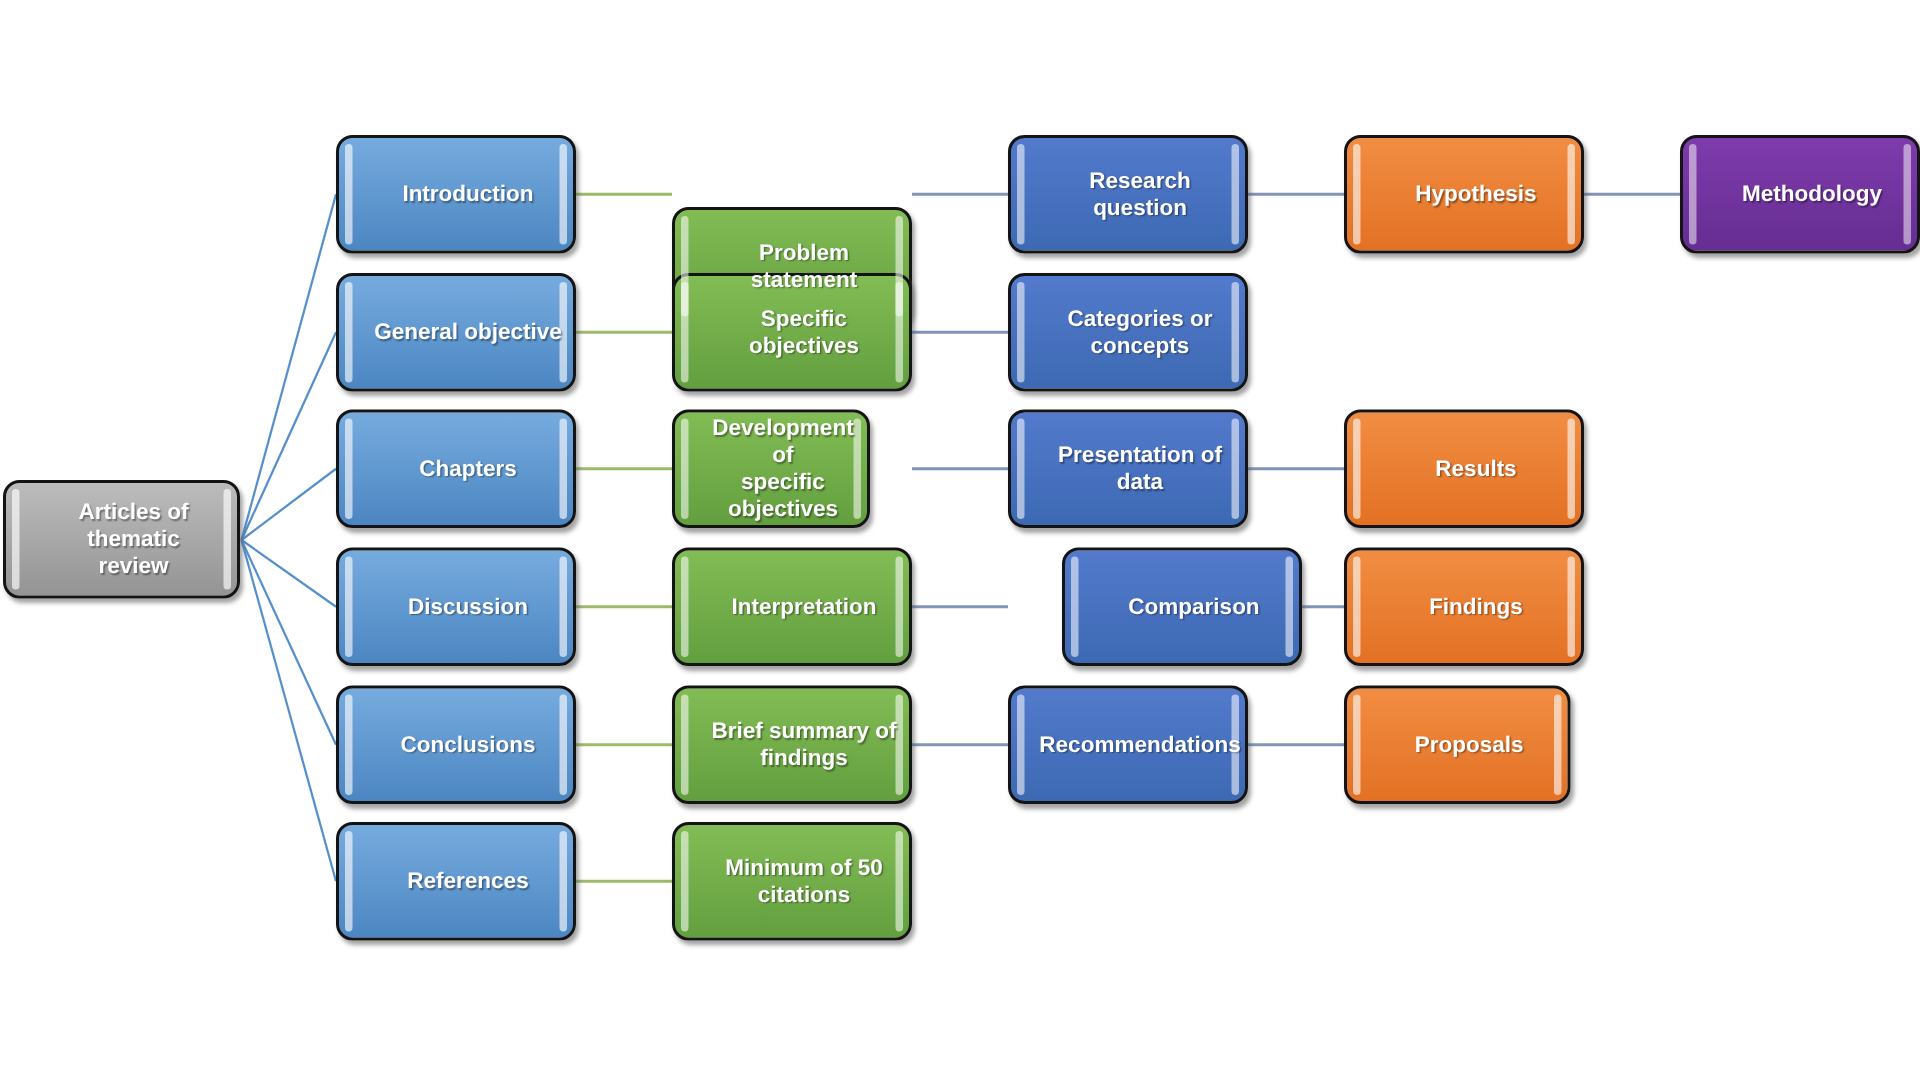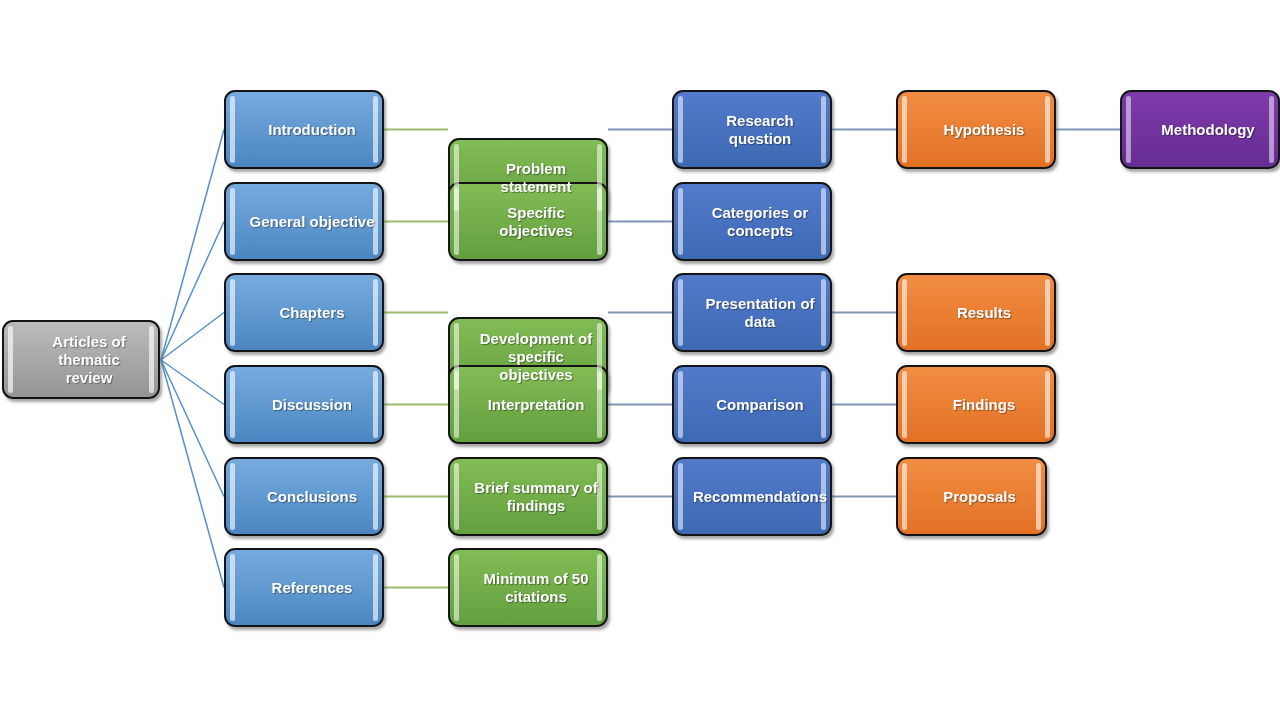--- a/index.html
+++ b/index.html
@@ -128,21 +128,21 @@
       <span class="label">Categories or
 concepts</span>
       <i class="gloss-left" style="background: rgba(255, 255, 255, 0.55);"></i>
       <i class="gloss-right" style="background: rgba(255, 255, 255, 0.55);"></i>
     </div>
     <div class="node" style="left: 224px; top: 273px; width: 160px; height: 79px; background: linear-gradient(rgb(118, 171, 222) 0%, rgb(76, 134, 194) 100%);">
       <span class="label">Chapters</span>
       <i class="gloss-left" style="background: rgba(255, 255, 255, 0.62);"></i>
       <i class="gloss-right" style="background: rgba(255, 255, 255, 0.62);"></i>
     </div>
-    <div class="node" style="left: 448px; top: 273px; width: 160px; height: 79px; background: linear-gradient(rgb(130, 188, 85) 0%, rgb(99, 159, 63) 100%); margin-top: 44px;">
+    <div class="node" style="left: 448px; top: 273px; width: 132px; height: 79px; background: linear-gradient(rgb(130, 188, 85) 0%, rgb(99, 159, 63) 100%);">
       <span class="label">Development of
 specific objectives</span>
       <i class="gloss-left" style="background: rgba(255, 255, 255, 0.55);"></i>
       <i class="gloss-right" style="background: rgba(255, 255, 255, 0.55);"></i>
     </div>
     <div class="node" style="left: 672px; top: 273px; width: 160px; height: 79px; background: linear-gradient(rgb(83, 122, 204) 0%, rgb(61, 105, 179) 100%);">
       <span class="label">Presentation of
 data</span>
       <i class="gloss-left" style="background: rgba(255, 255, 255, 0.55);"></i>
       <i class="gloss-right" style="background: rgba(255, 255, 255, 0.55);"></i>
@@ -155,21 +155,21 @@
     <div class="node" style="left: 224px; top: 365px; width: 160px; height: 79px; background: linear-gradient(rgb(118, 171, 222) 0%, rgb(76, 134, 194) 100%);">
       <span class="label">Discussion</span>
       <i class="gloss-left" style="background: rgba(255, 255, 255, 0.62);"></i>
       <i class="gloss-right" style="background: rgba(255, 255, 255, 0.62);"></i>
     </div>
     <div class="node" style="left: 448px; top: 365px; width: 160px; height: 79px; background: linear-gradient(rgb(130, 188, 85) 0%, rgb(99, 159, 63) 100%);">
       <span class="label">Interpretation</span>
       <i class="gloss-left" style="background: rgba(255, 255, 255, 0.55);"></i>
       <i class="gloss-right" style="background: rgba(255, 255, 255, 0.55);"></i>
     </div>
-    <div class="node" style="left: 672px; top: 365px; width: 160px; height: 79px; background: linear-gradient(rgb(83, 122, 204) 0%, rgb(61, 105, 179) 100%);">
+    <div class="node" style="left: 708px; top: 365px; width: 160px; height: 79px; background: linear-gradient(rgb(83, 122, 204) 0%, rgb(61, 105, 179) 100%);">
       <span class="label">Comparison</span>
       <i class="gloss-left" style="background: rgba(255, 255, 255, 0.55);"></i>
       <i class="gloss-right" style="background: rgba(255, 255, 255, 0.55);"></i>
     </div>
     <div class="node" style="left: 896px; top: 365px; width: 160px; height: 79px; background: linear-gradient(rgb(241, 141, 66) 0%, rgb(227, 113, 36) 100%);">
       <span class="label">Findings</span>
       <i class="gloss-left" style="background: rgba(255, 255, 255, 0.6);"></i>
       <i class="gloss-right" style="background: rgba(255, 255, 255, 0.6);"></i>
     </div>
     <div class="node" style="left: 224px; top: 457px; width: 160px; height: 79px; background: linear-gradient(rgb(118, 171, 222) 0%, rgb(76, 134, 194) 100%);">

